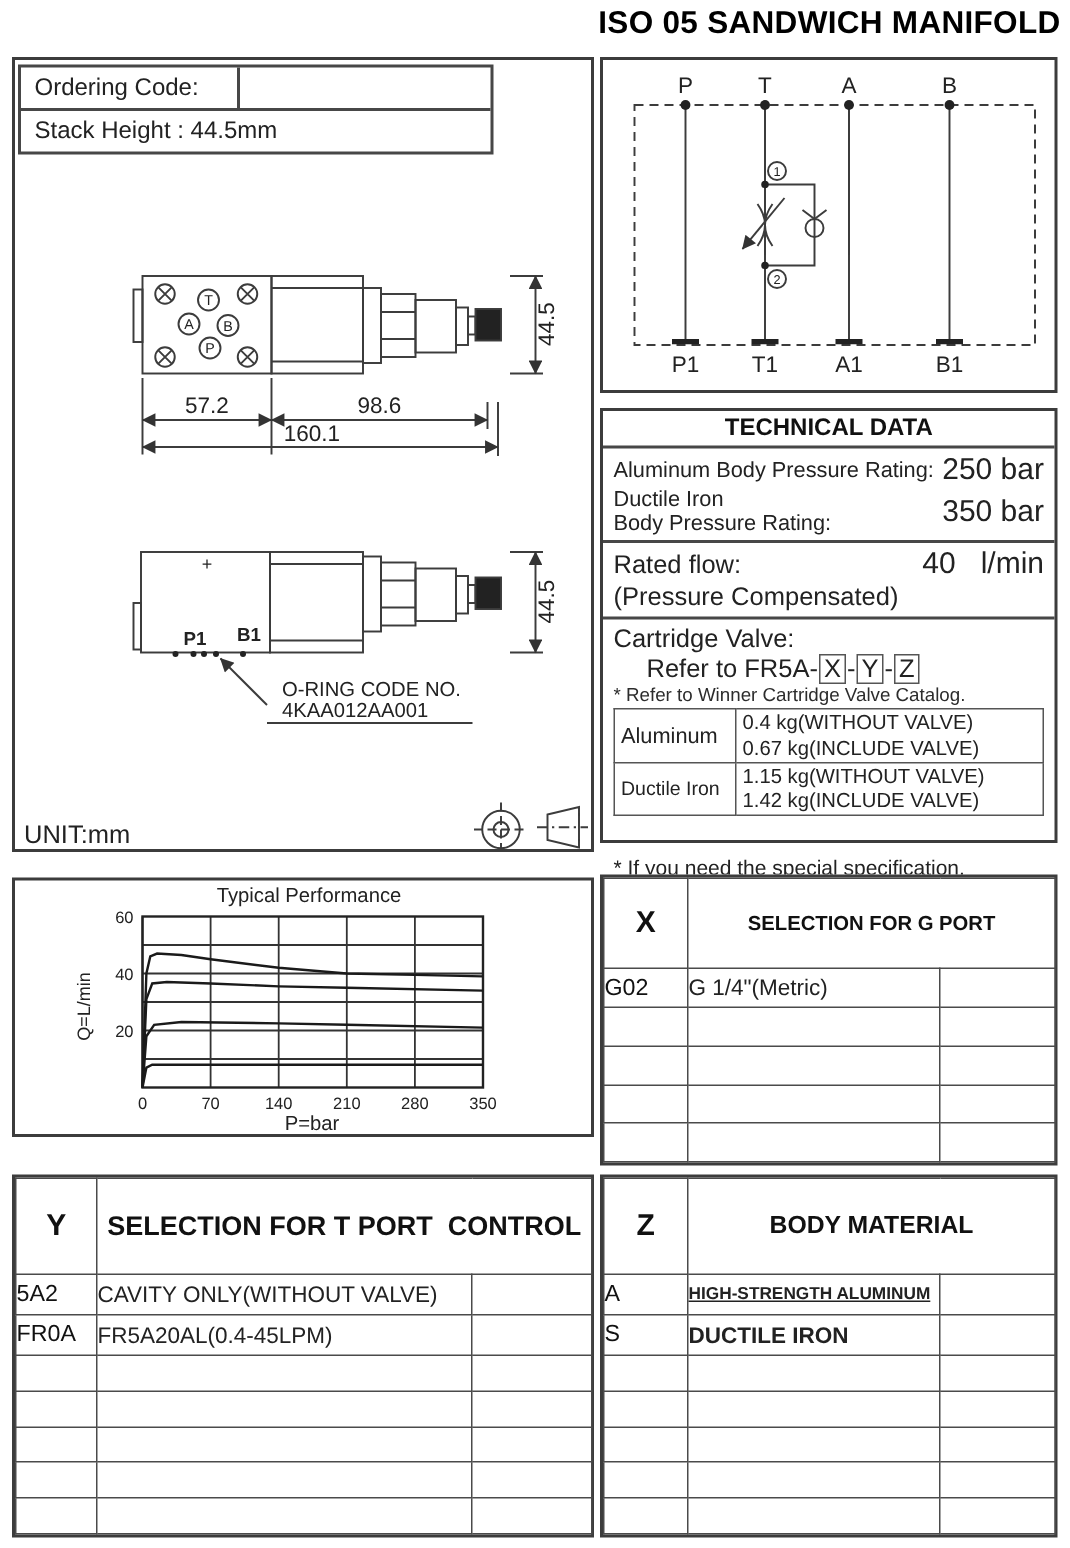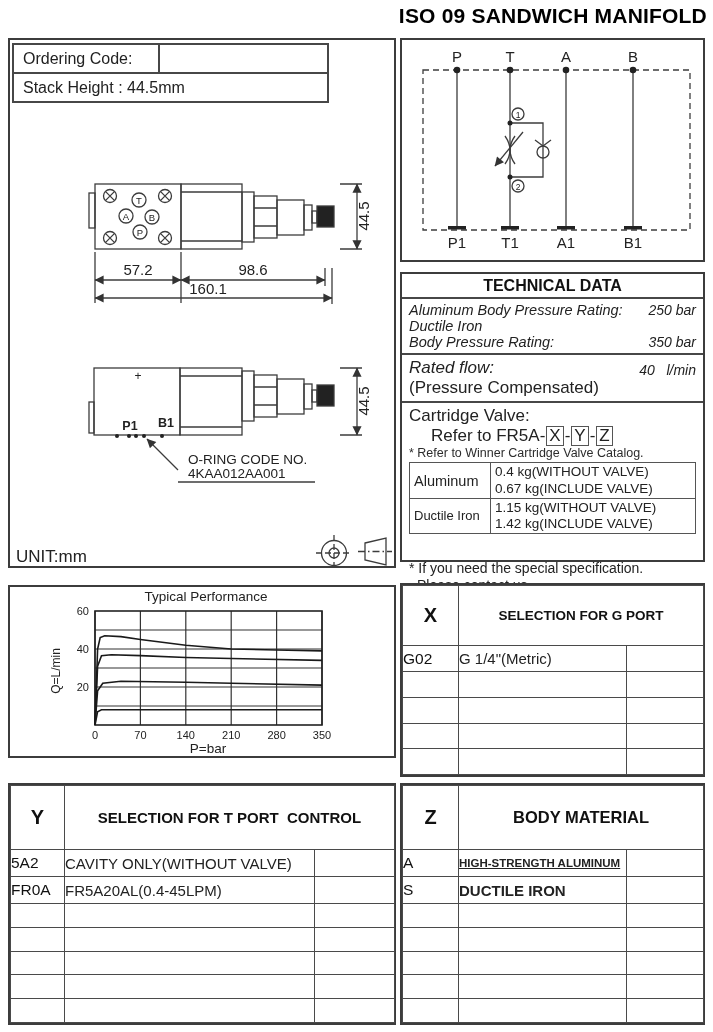--- a/index.html
+++ b/index.html
@@ -18,52 +18,52 @@
              padding-left:9px;font-size:16px;box-sizing:border-box;}
   .ord-code{flex:1;padding-left:8px;font-size:16px;font-weight:700;color:#1c1c1c;white-space:nowrap;}
   .stack{padding-left:9px;font-size:16px;}
   .lbox{display:inline-block;border:1.5px solid #555;padding:0 2px;margin:0 1px;line-height:1.05;}
 
   
   .tech{padding:0;font-size:14.5px;}
   .tech-h{font-size:16px;font-weight:700;text-align:center;padding:3px 0 2px;border-bottom:2px solid #474747;color:#111;}
   .tsec{padding:3px 7px;}
   .tsec + .tsec{border-top:2px solid #474747;}
-  .trow{display:flex;align-items:flex-end;font-style:italic;}
-  .tval{margin-left:auto;font-size:14px;white-space:nowrap;}
+  .trow{display:flex;align-items:center;}
+  .tval{margin-left:auto;font-size:20px;white-space:nowrap;}
   .big{font-size:17px;}
   .tright{text-align:left;font-size:17px;}
   .tnote{font-size:12.5px;color:#2c2c2c;line-height:1.15;}
   .wtable{border-collapse:collapse;width:100%;margin:2px 0 3px;}
   .wtable td{border:1.5px solid #555;padding:1px 4px;}
   .wmat{width:72px;font-size:14.5px;}
   .wline{font-size:13.5px;line-height:1.2;white-space:nowrap;}
   .contact{font-size:14px;line-height:1.2;padding:2px 7px 0;margin-top:24px;}
 
   
   .sel-box table{width:100%;height:100%;border-collapse:collapse;table-layout:fixed;}
   .sel-box th,.sel-box td{border:1.5px solid #4a4a4a;padding:0;box-sizing:border-box;}
   .letter{font-size:20px;font-weight:700;text-align:center;color:#111;}
-  .ttl{font-size:15px;font-weight:700;text-align:center;color:#111;white-space:pre-wrap;}
+  .ttl{font-size:18px;font-weight:700;text-align:center;color:#111;white-space:pre-wrap;}
   .ttl-x{font-size:13.5px;}
   .ttl-z{font-size:16.5px;}
   .code{font-size:15.5px;font-weight:400;text-align:left;color:#111;}
   .desc{font-size:15px;padding-left:8px;text-align:left;}
   .desc-a{font-size:11.5px;font-weight:700;text-decoration:underline;}
   .desc-s{font-size:15px;font-weight:700;}
 
   svg text{font-family:"Liberation Sans",sans-serif;fill:#222;}
   .thin{stroke:#3c3c3c;stroke-width:1.3;fill:none;}
 </style>
 </head>
 <body>
 
 <div id="page">
 
-  <div id="doc-title">ISO 09 SANDWICH MANIFOLD</div>
+  <div id="doc-title">ISO 05 SANDWICH MANIFOLD</div>
 
   <div class="box" style="left:8px;top:38px;width:388px;height:530px;">
 
     <div class="ordering">
       <div class="row row1">
         <div class="ord-label">Ordering Code:</div>
       </div>
       <div class="row">
         <div class="stack">Stack Height : 44.5mm</div>
       </div>

